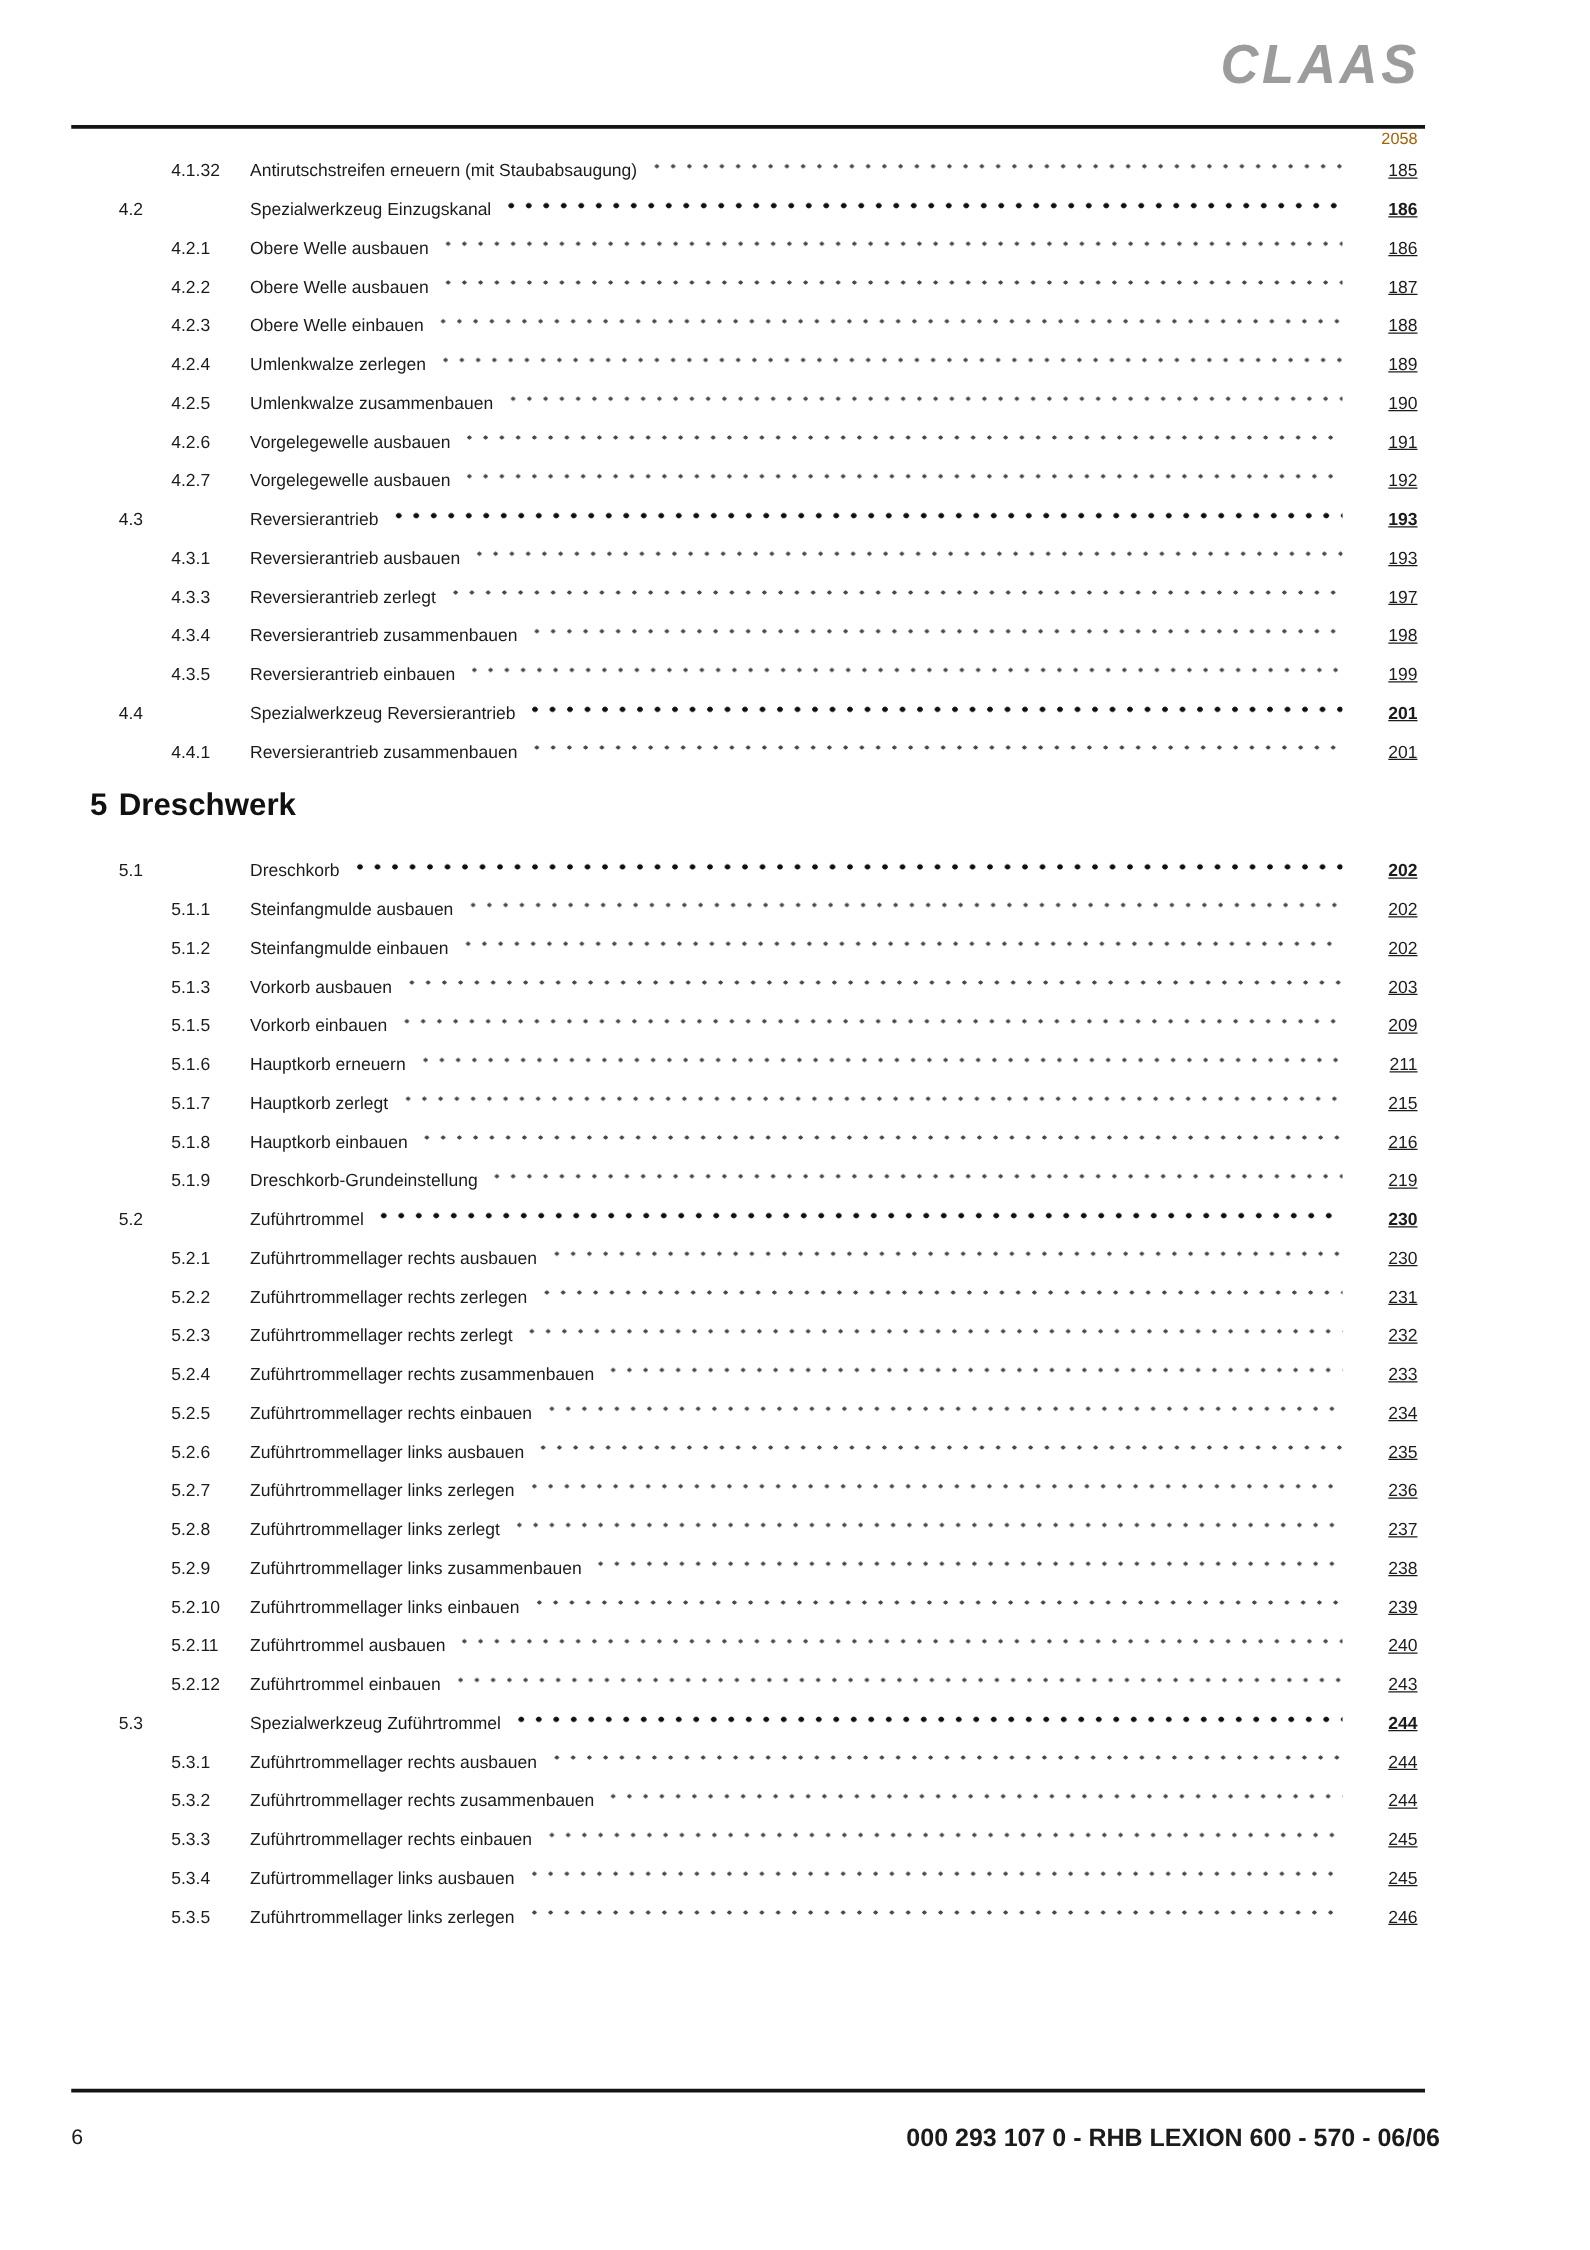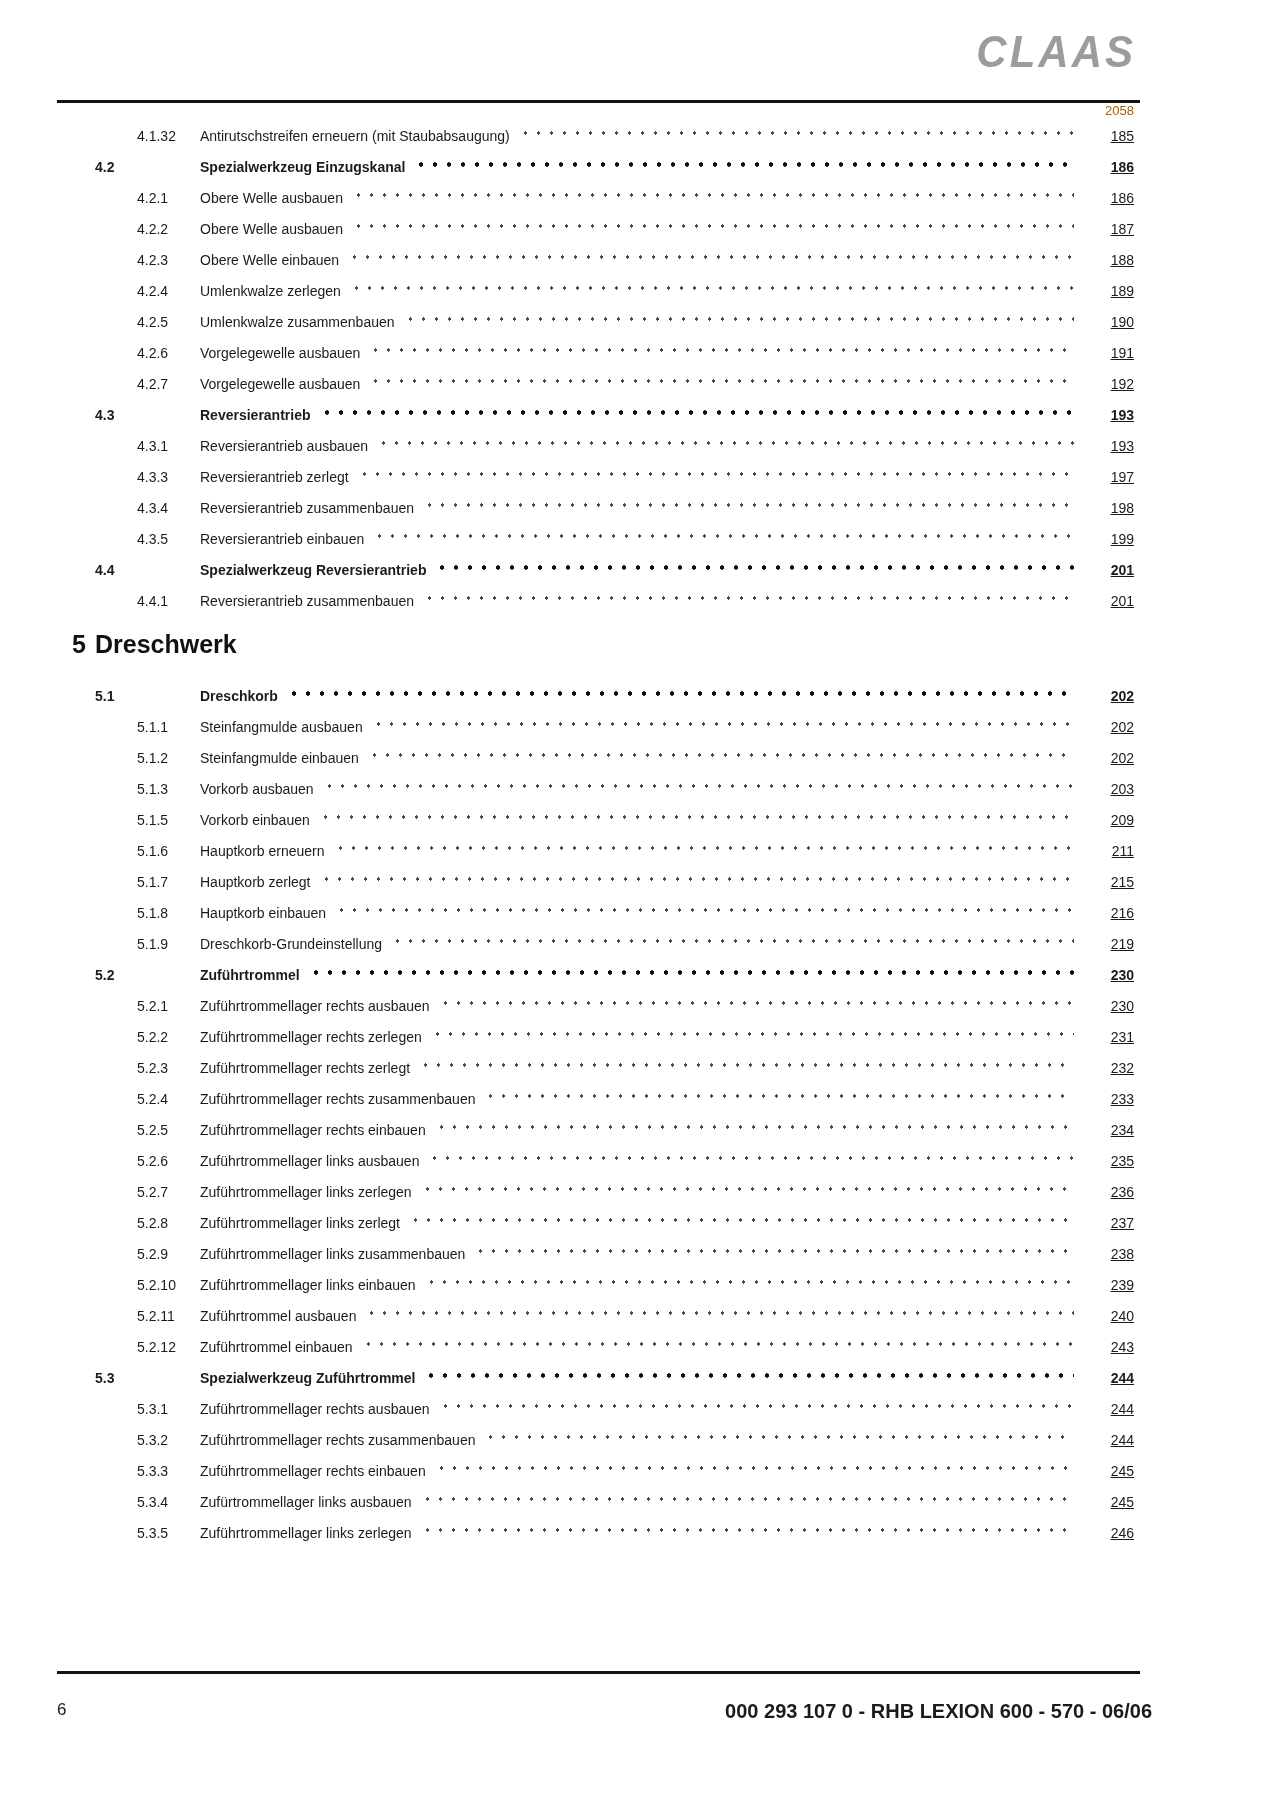--- a/index.html
+++ b/index.html
@@ -31,22 +31,22 @@
   
   .toc{
     position:absolute;left:57px;top:113px;width:1083px;
   }
   .toc-row{
     display:flex;align-items:flex-end;height:31px;
     font-size:14px;white-space:nowrap;
   }
   .toc-row .num{flex:0 0 auto;}
   .toc-row.sub .num{margin-left:80px;width:63px;}
-  .toc-row.section .num{margin-left:38px;width:105px;font-weight:bold;}
-  .toc-row.section .title{font-weight:bold;margin-top:44px;}
+  .toc-row.section .num{margin-left:38px;width:105px;font-weight:normal;}
+  .toc-row.section .title{font-weight:normal;margin-top:44px;}
   .toc-row.section .page{font-weight:bold;}
   .toc-row .title{flex:0 0 auto;}
   .leader{
     flex:1 1 auto;
     align-self:flex-end;
     height:4px;
     margin:0 8px 9px 9px;
     background-image:radial-gradient(circle,#4a4a4a 1.5px,rgba(0,0,0,0) 1.8px);
     background-size:13px 4px;
     background-repeat:repeat-x;

